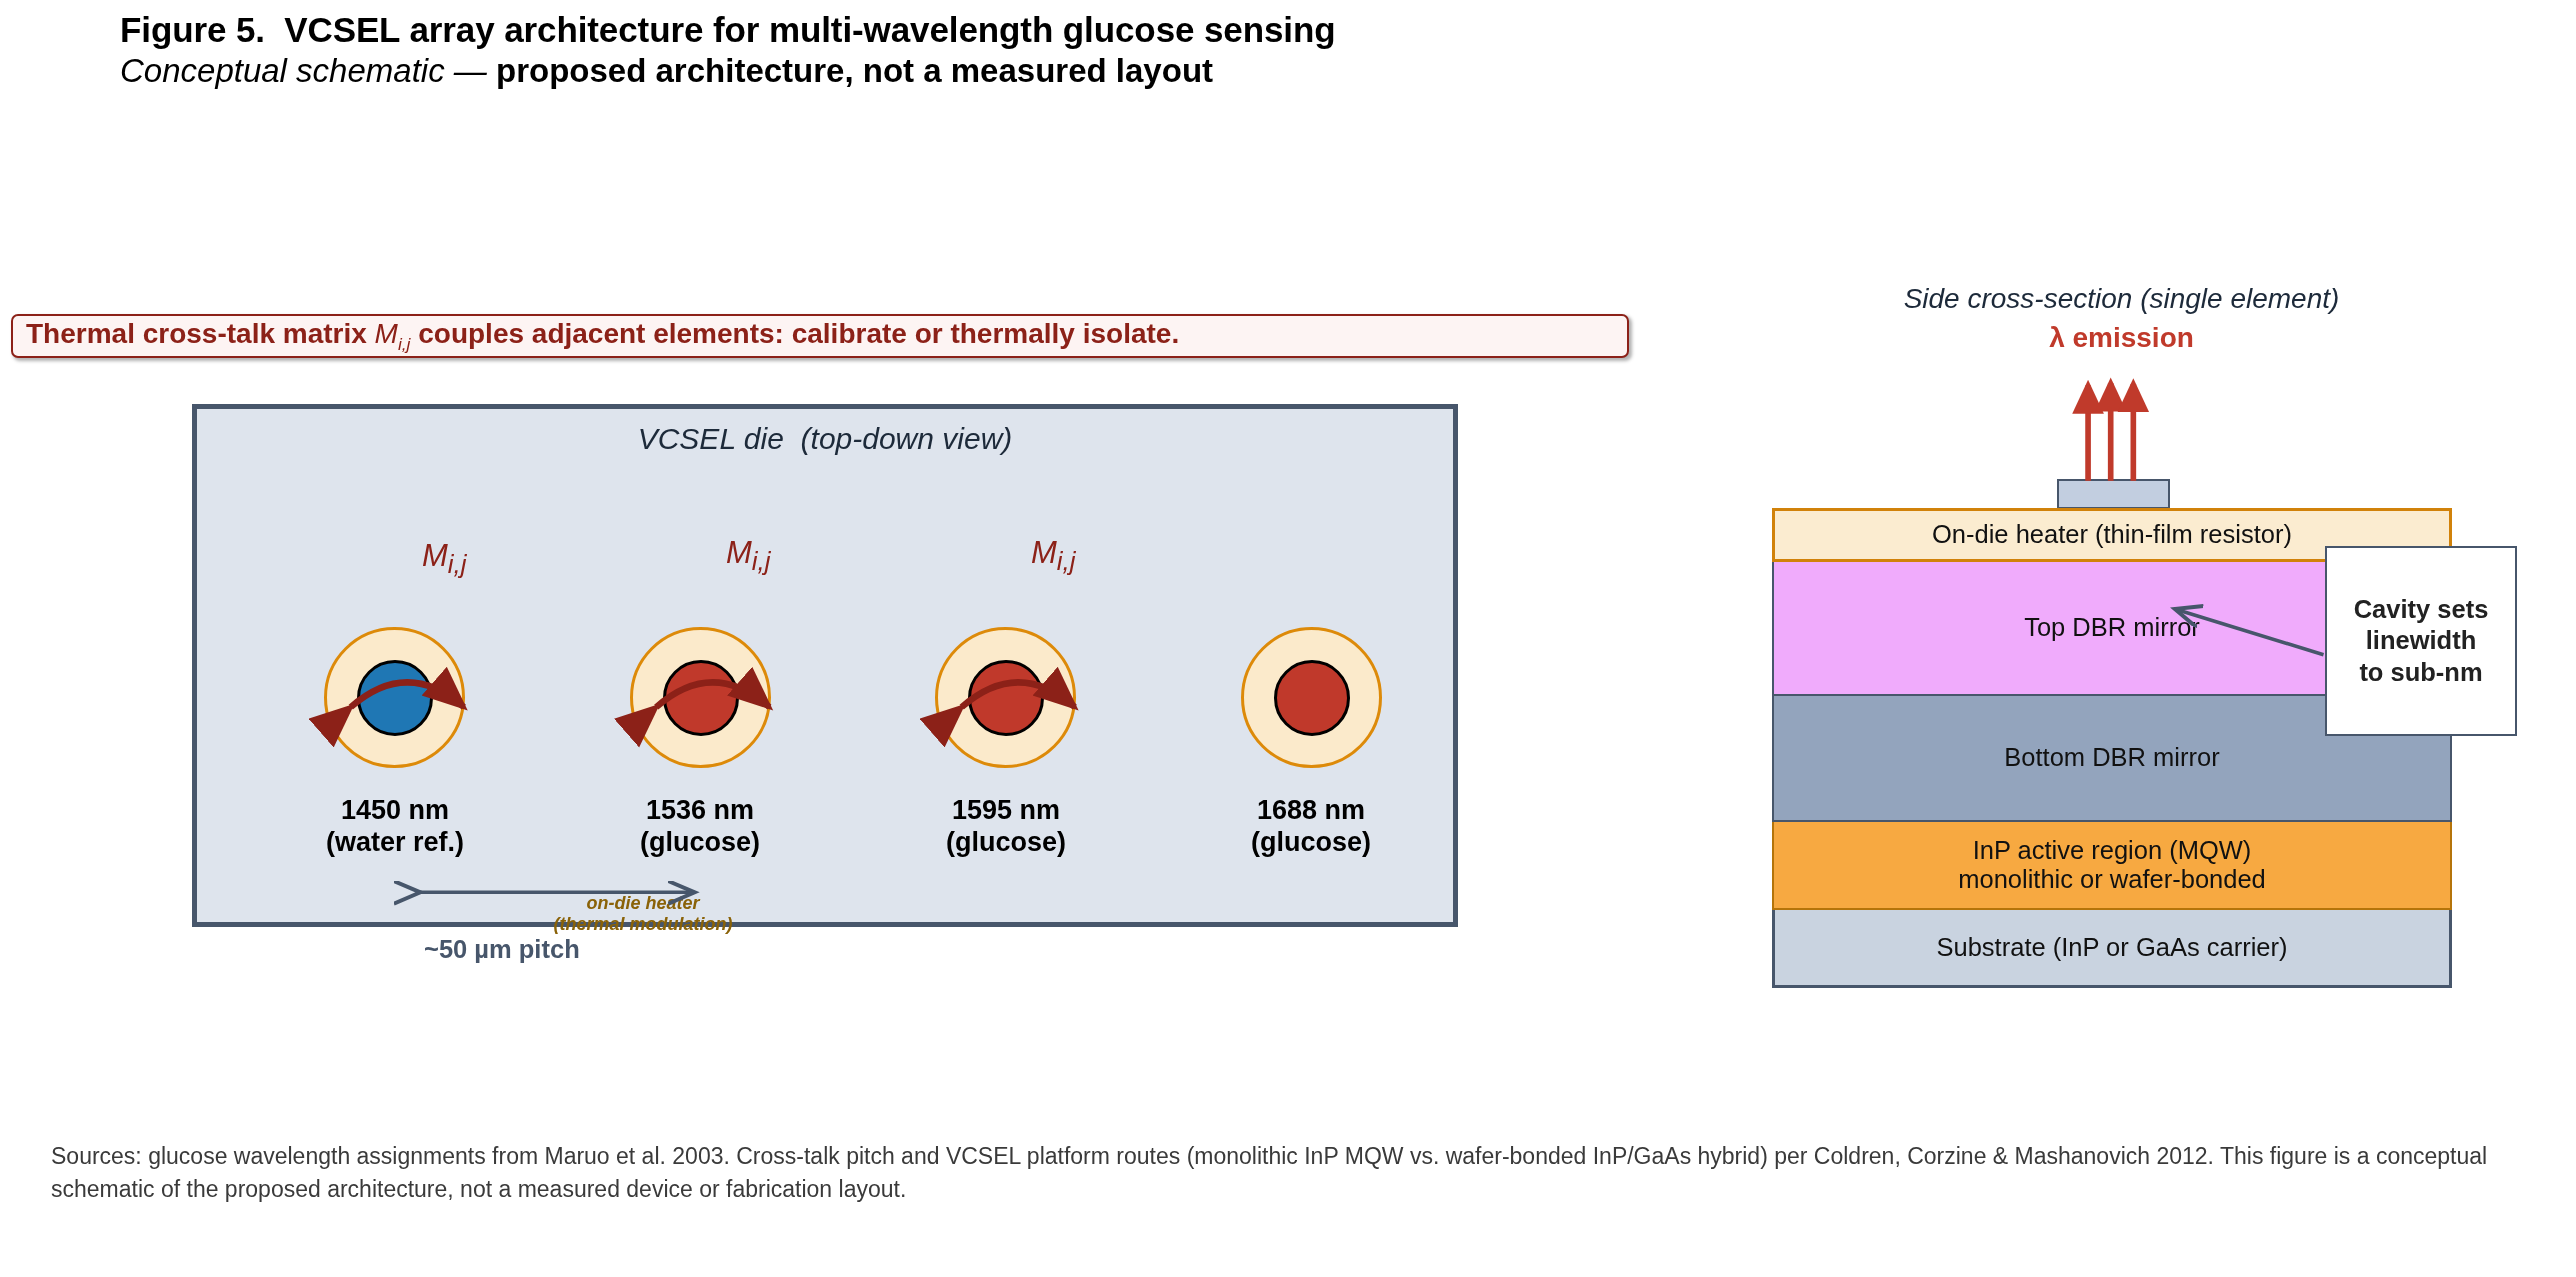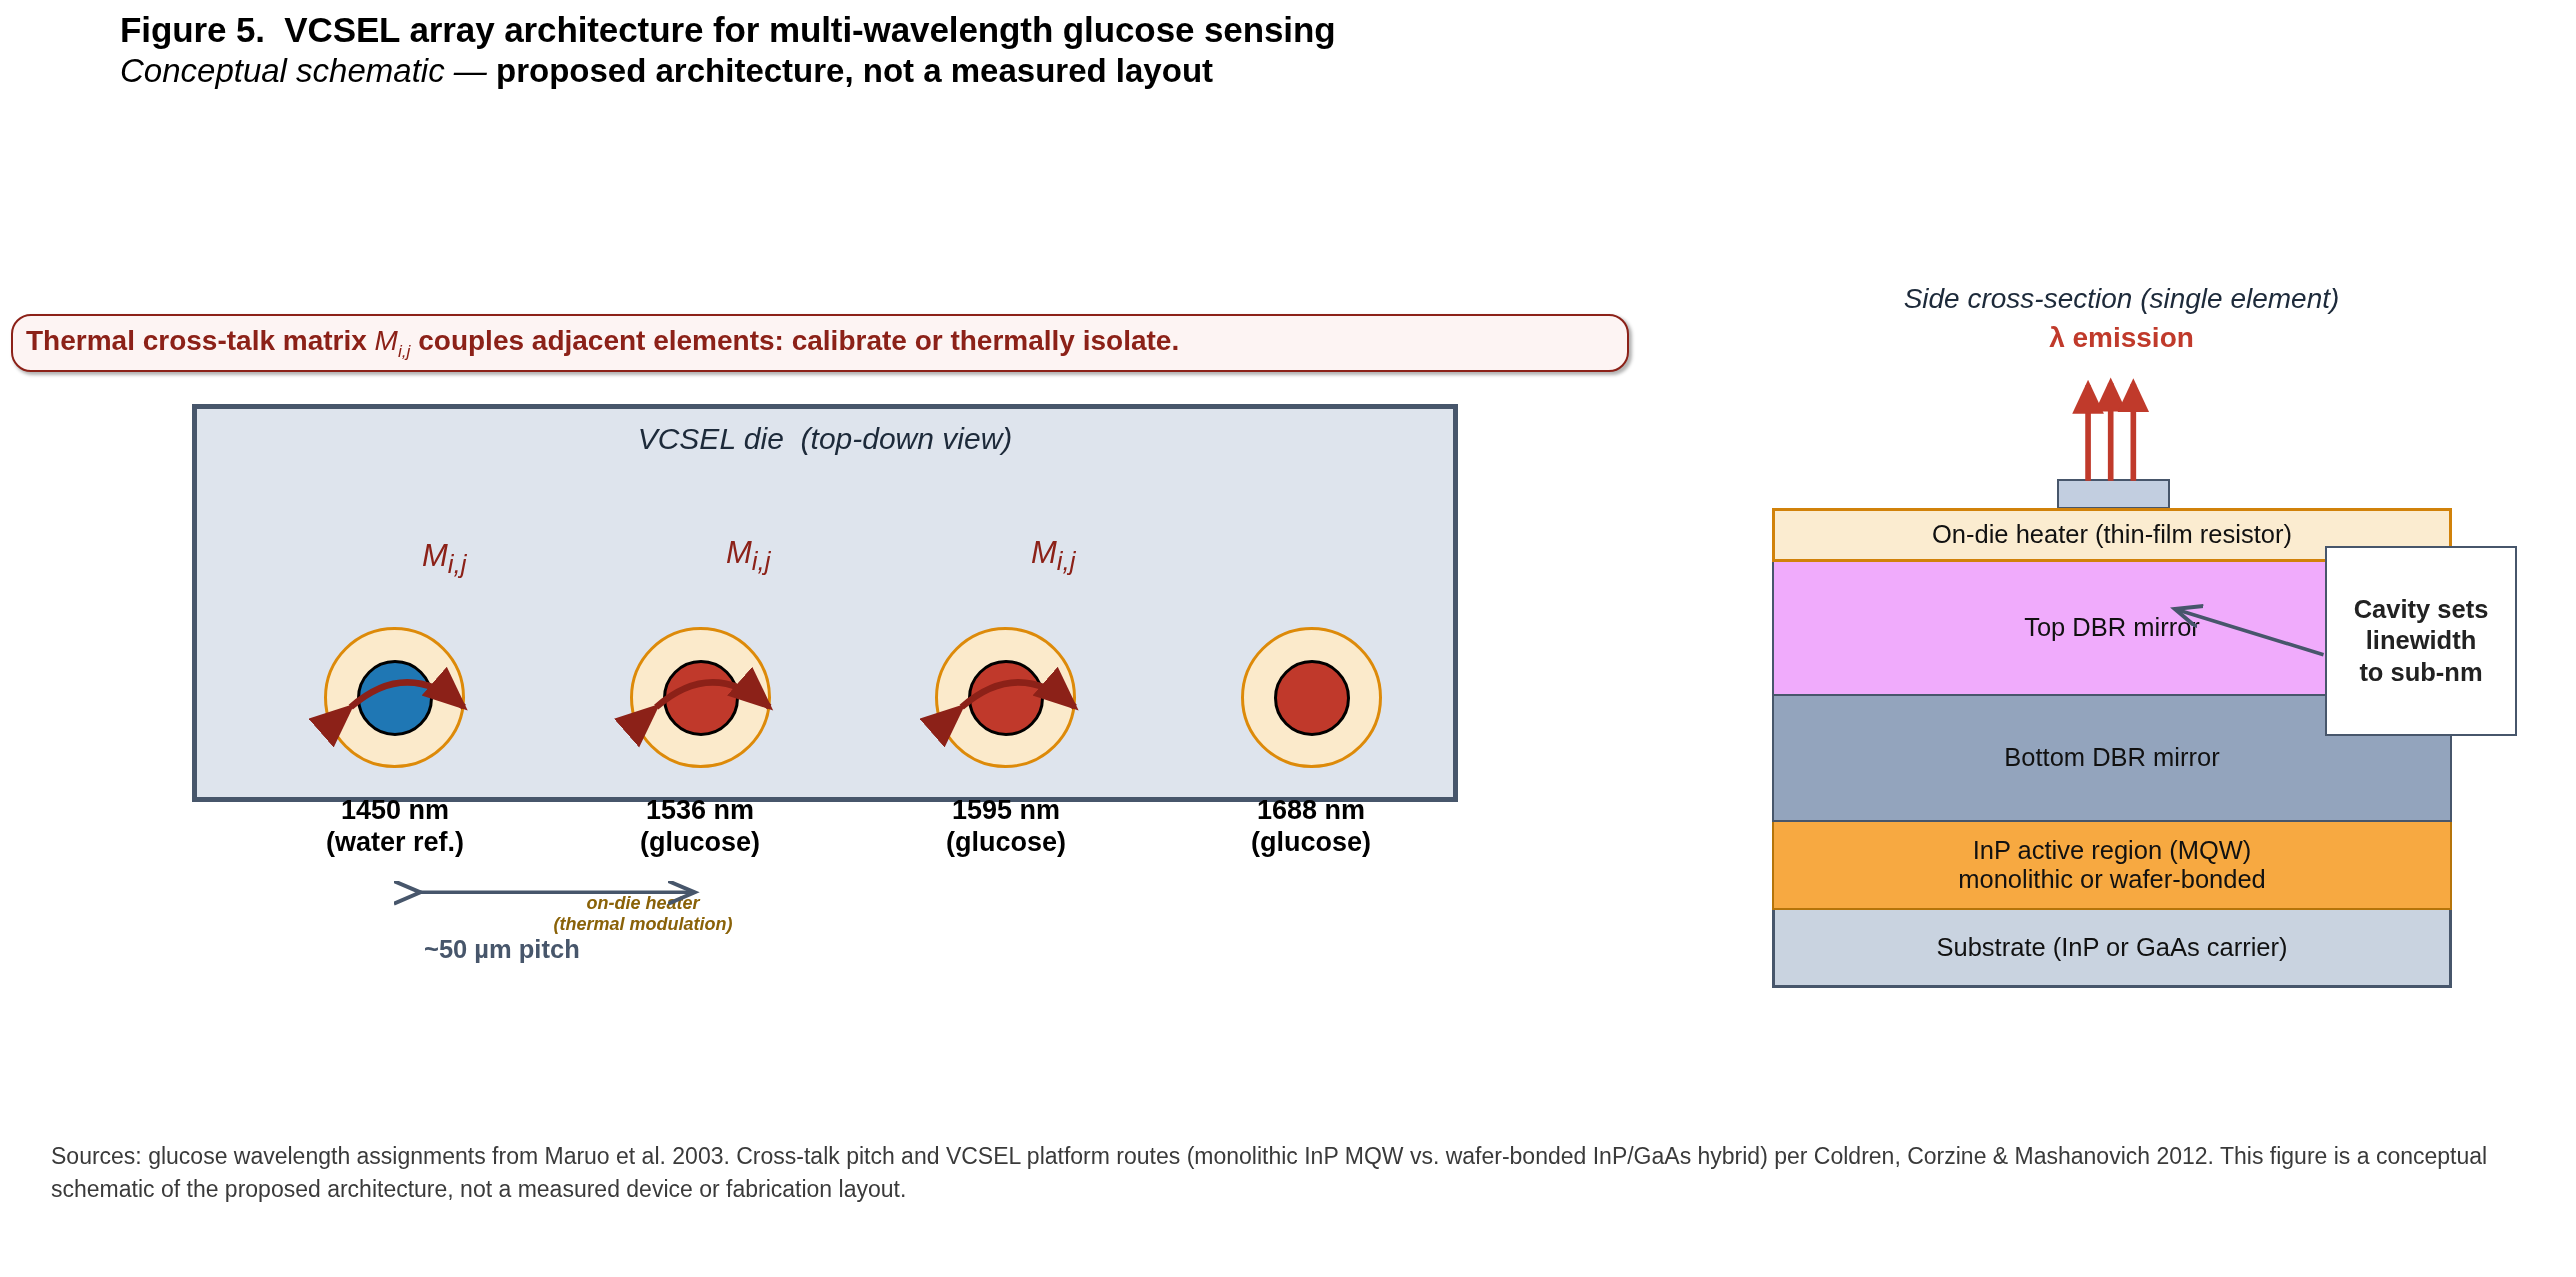--- a/index.html
+++ b/index.html
@@ -39,24 +39,24 @@
   }
   #fig-subtitle .ital { font-style: italic; font-weight: normal; }
   #fig-subtitle .bld  { font-weight: bold; }
 
   
   #crosstalk-callout {
     position: absolute;
     left: 11.3px;
     top: 314px;
     width: 1618px;
-    height: 58px;
+    height: 44px;
     box-sizing: border-box;
     border: 2.1px solid #8c2118;
-    border-radius: 20px;
+    border-radius: 7px;
     background: #fdf4f3;
     display: flex;
     align-items: center;
     padding-left: 12.7px;
     box-shadow: 2.1px 2.8px 3.5px rgba(0,0,0,0.30);
   }
   #crosstalk-text {
     font-size: 28px;
     font-weight: bold;
     color: #8c2118;
@@ -64,21 +64,21 @@
   }
   .mij-wrap { font-style: italic; font-weight: normal; }
   .mij-wrap sub { font-size: 0.62em; font-style: italic; }
 
   
   #die-panel {
     position: absolute;
     left: 192px;
     top: 404px;
     width: 1266px;
-    height: 398px;
+    height: 523px;
     box-sizing: border-box;
     border: 5px solid #47566b;
     background: #dee4ed;
   }
   #die-panel-title {
     position: absolute;
     left: 0;
     top: 12.7px;
     width: 100%;
     text-align: center;

